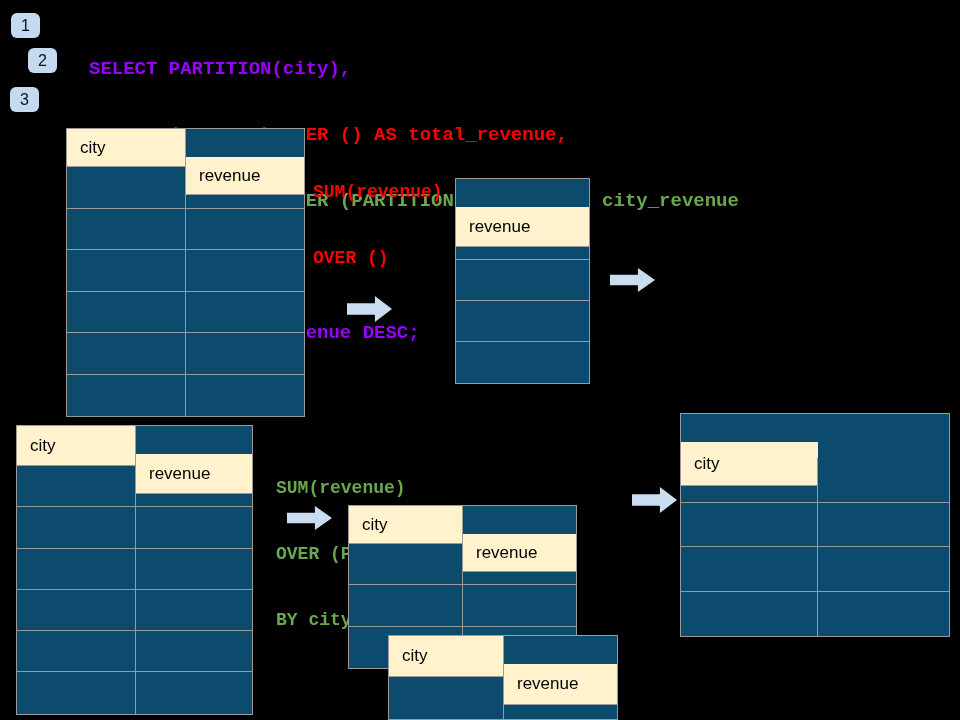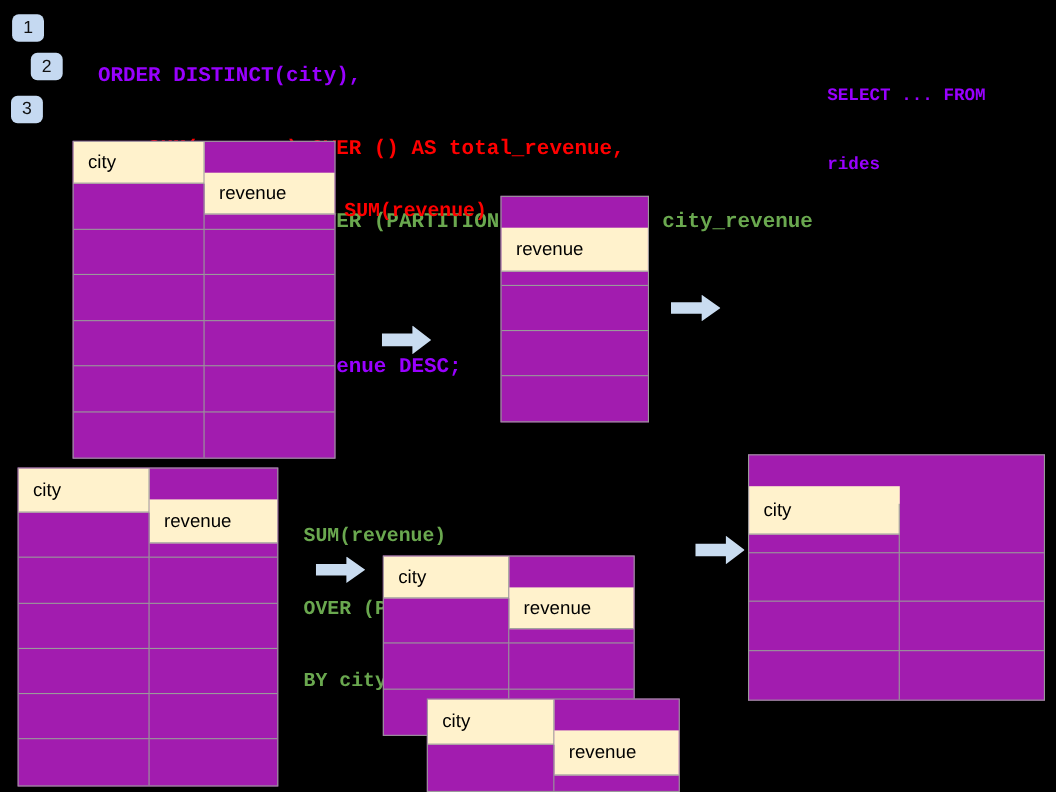--- a/index.html
+++ b/index.html
@@ -21,21 +21,21 @@
   .code { font-family:"Liberation Mono", monospace; font-weight:bold; white-space:pre; }
   .sql-block { position:absolute; left:89px; top:14px; font-size:19px; line-height:22px; }
   .c-purple { color:#9900FF; }
   .c-red    { color:#FF0000; }
   .c-green  { color:#6AA84F; }
   .side-note { position:absolute; left:752px; top:35px; font-size:16px; line-height:21px; }
   .note-total { position:absolute; left:313px; top:137px; font-size:18px; line-height:22px; }
   .note-partition { position:absolute; left:276px; top:433px; font-size:18px; line-height:22px; }
   
   .tbl {
-    position:absolute; background:#a21caf; border:1px solid #9A9A9A;
+    position:absolute; background:#0c4a6e; border:1px solid #9A9A9A;
     display:flex; flex-direction:column;
   }
   .tr { display:flex; }
   .th, .td { border-right:1px solid #9A9A9A; border-bottom:1px solid #9A9A9A; }
   .tr .th:last-child, .tr .td:last-child { border-right:none;margin-top:28px; }
   .tr:last-child .td { border-bottom:none; }
   .th {
     background:#FFF2CC; color:#000; font-size:17px;
     display:flex; align-items:center; padding-left:13px;
   }
@@ -63,34 +63,31 @@
 </head>
 <body>
 
 <div class="stage">
 
   <div class="badge badge1">1</div>
   <div class="badge badge2">2</div>
   <div class="badge badge3">3</div>
 
   <div class="code sql-block">
-    <div class="c-purple">ORDER DISTINCT(city),</div>
+    <div class="c-purple">SELECT PARTITION(city),</div>
     <div class="c-red">    SUM(revenue) OVER () AS total_revenue,</div>
     <div class="c-green">    SUM(revenue) OVER (PARTITION BY city) as city_revenue</div>
     <div class="c-purple">  FROM rides</div>
     <div class="c-purple">  ORDER by city_revenue DESC;</div>
   </div>
 
-  <div class="code side-note c-purple">
-    <div>SELECT ... FROM</div>
-    <div>rides</div>
-  </div>
 
   <div class="code note-total c-red">
     <div>SUM(revenue)</div>
+    <div>OVER ()</div>
   </div>
 
   <div class="code note-partition c-green">
     <div>SUM(revenue)</div>
     <div>OVER (PARTITION</div>
     <div>BY city)</div>
   </div>
 
   <div class="tbl t1">
     <div class="tr thead">

